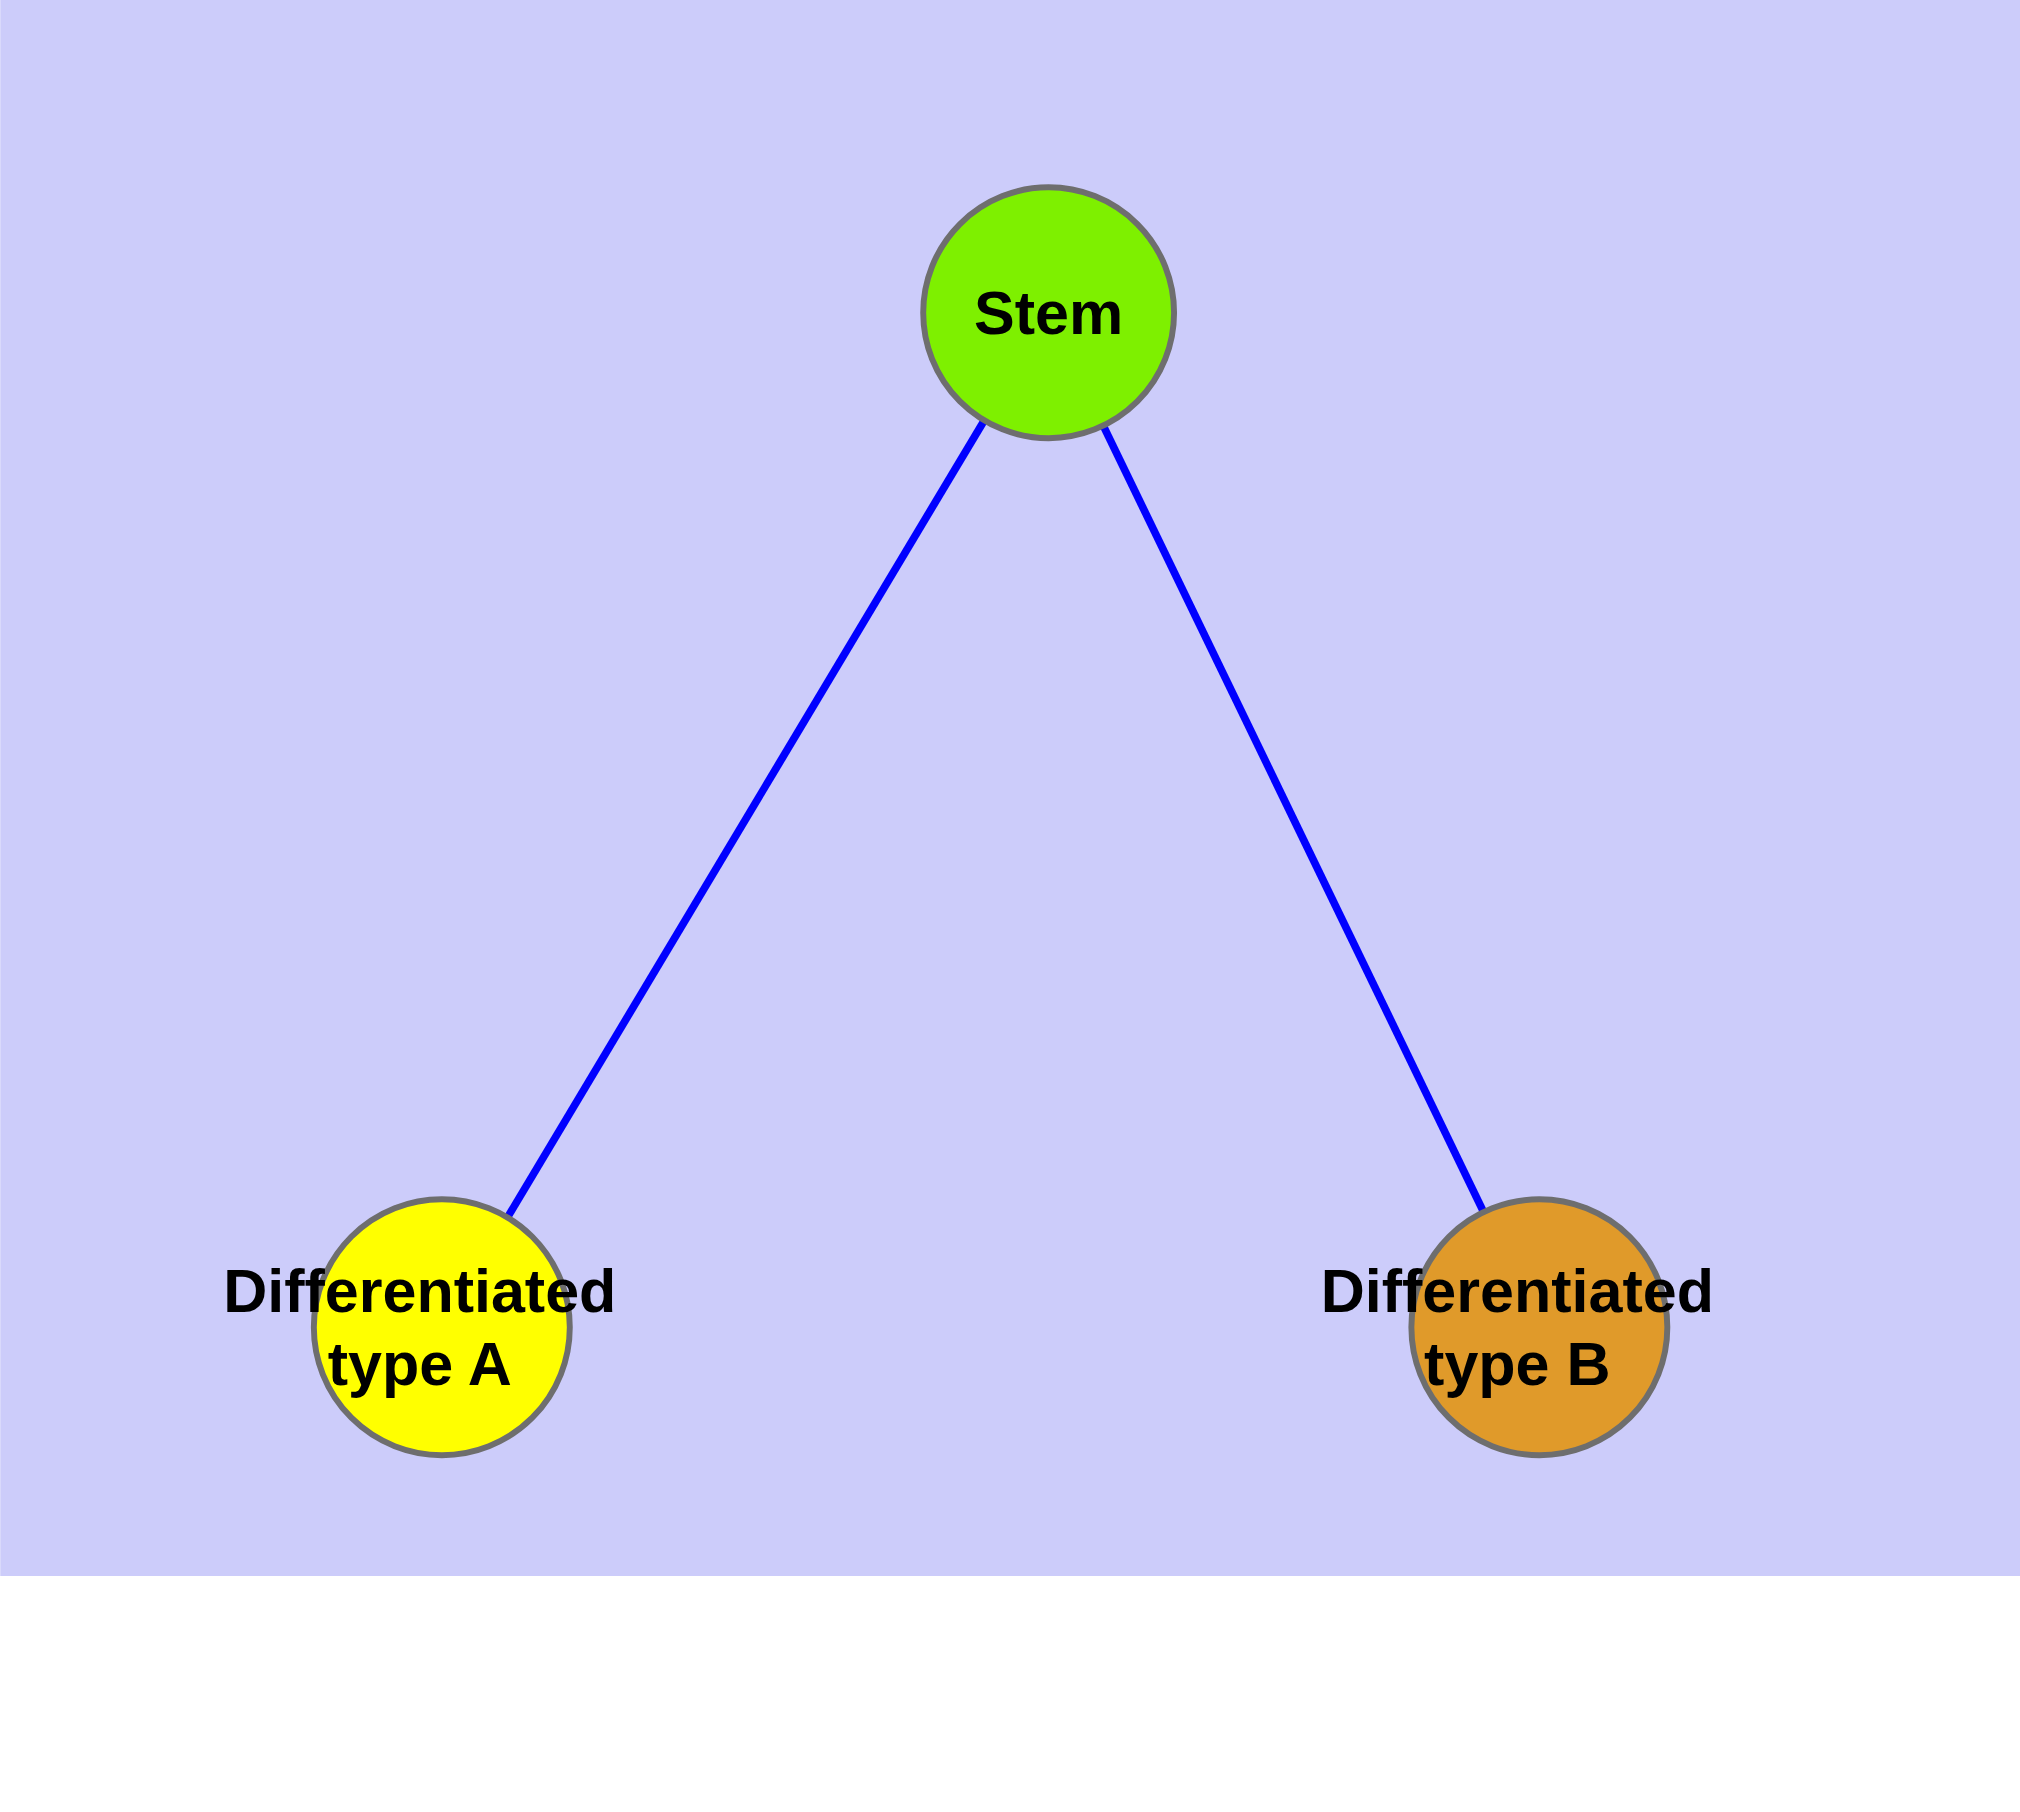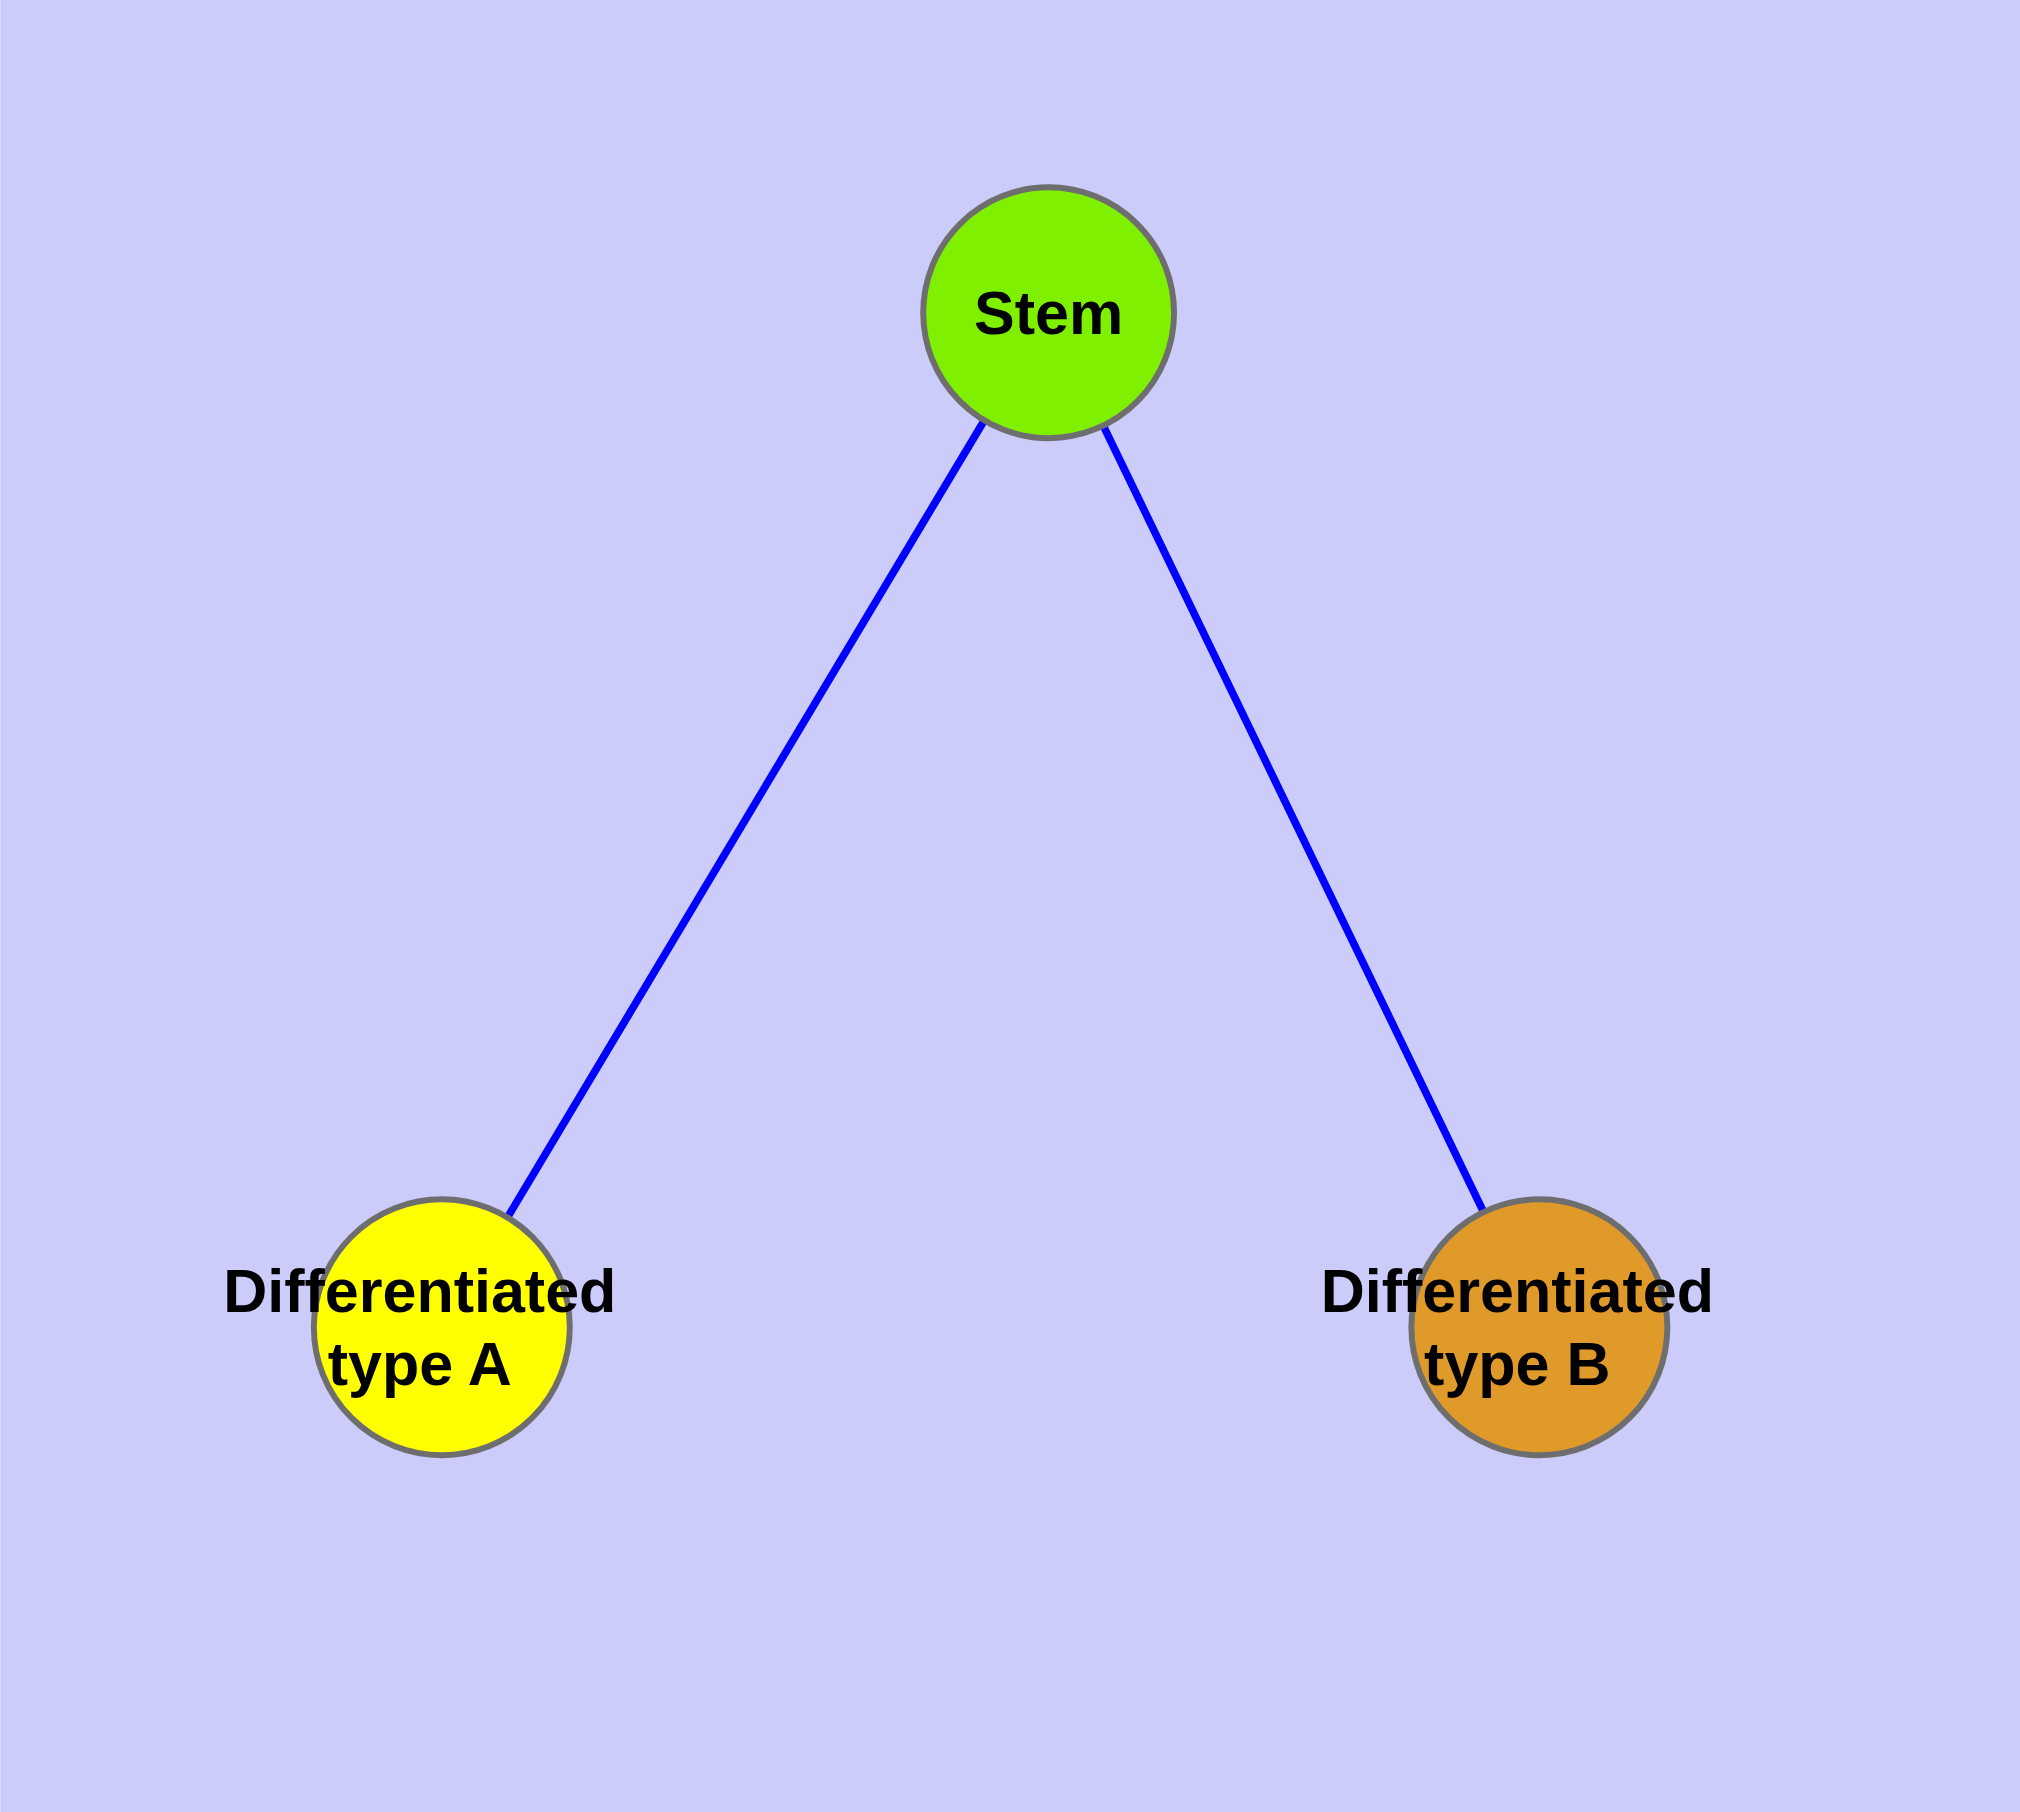--- a/index.html
+++ b/index.html
@@ -26,21 +26,21 @@
   .node-label {
     font-family: "Liberation Sans", sans-serif;
     font-weight: bold;
     fill: #000000;
     paint-order: normal;
   }
 </style>
 </head>
 <body>
 
-<div id="canvas" style="width: 2021px; height: 1812px;">
+<div id="canvas" style="width: 2021px; height: 1576px;">
   <svg id="graph-svg" viewBox="0 0 2384 2138" preserveAspectRatio="xMidYMid meet" xmlns="http://www.w3.org/2000/svg" style="width: 2021px; height: 1812px;">
 
     <rect id="bg-rect" x="0" y="0" width="2384" height="2138" fill="#CCCCFA"></rect>
 
     <g id="edges-layer">
         <line x1="1162.053014906927" y1="494.2954485424698" x2="597.4869916360814" y2="1438.1299874463837" stroke="#0000FF" stroke-width="9" stroke-linecap="butt"></line>
         <line x1="1300.5746749298871" y1="500.4315818498703" x2="1751.1189961331972" y2="1431.8677692080091" stroke="#0000FF" stroke-width="9" stroke-linecap="butt"></line>
       </g>
     <g id="nodes-layer">
         <circle cx="1237" cy="369" r="148" fill="#7EF000" stroke="#6E6E6E" stroke-width="7"></circle>

